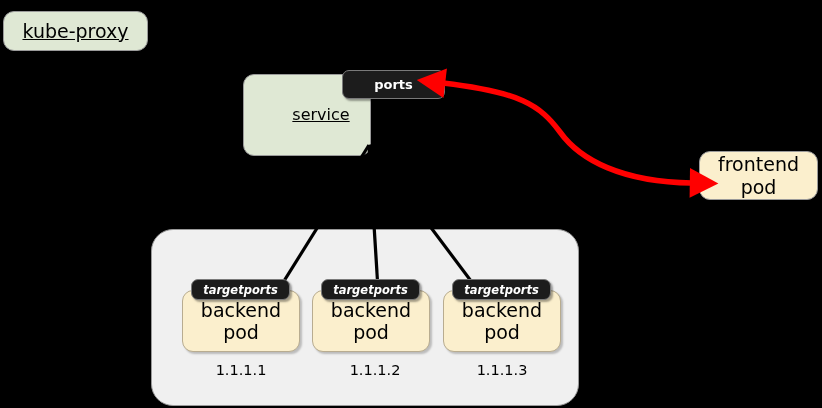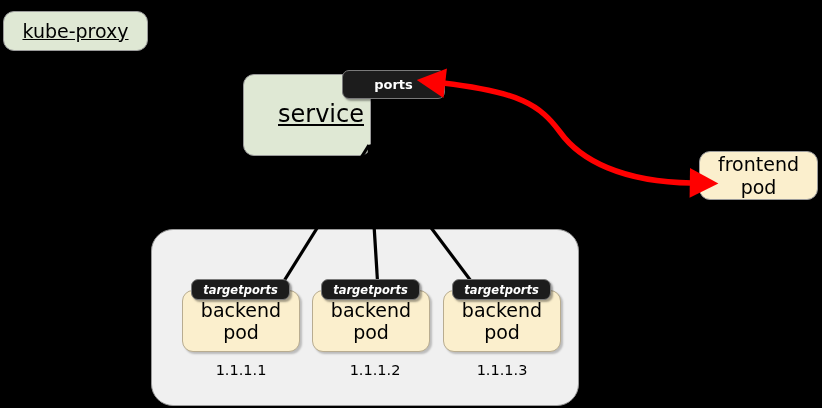--- a/index.html
+++ b/index.html
@@ -38,21 +38,21 @@
   #kube-proxy {
     left: 3px; top: 11px;
     width: 145px; height: 40px;
     font-size: 19px;
   }
 
   
   #service {
     left: 243px; top: 74px;
     width: 128px; height: 82px;
-    font-size: 24px;
+    font-size: 16px;
     padding-right: 4px;
     padding-left: 32px;
   }
 
   
   #frontend-pod {
     left: 699px; top: 151px;
     width: 119px; height: 49px;
     font-size: 19px;
     flex-direction: column;

